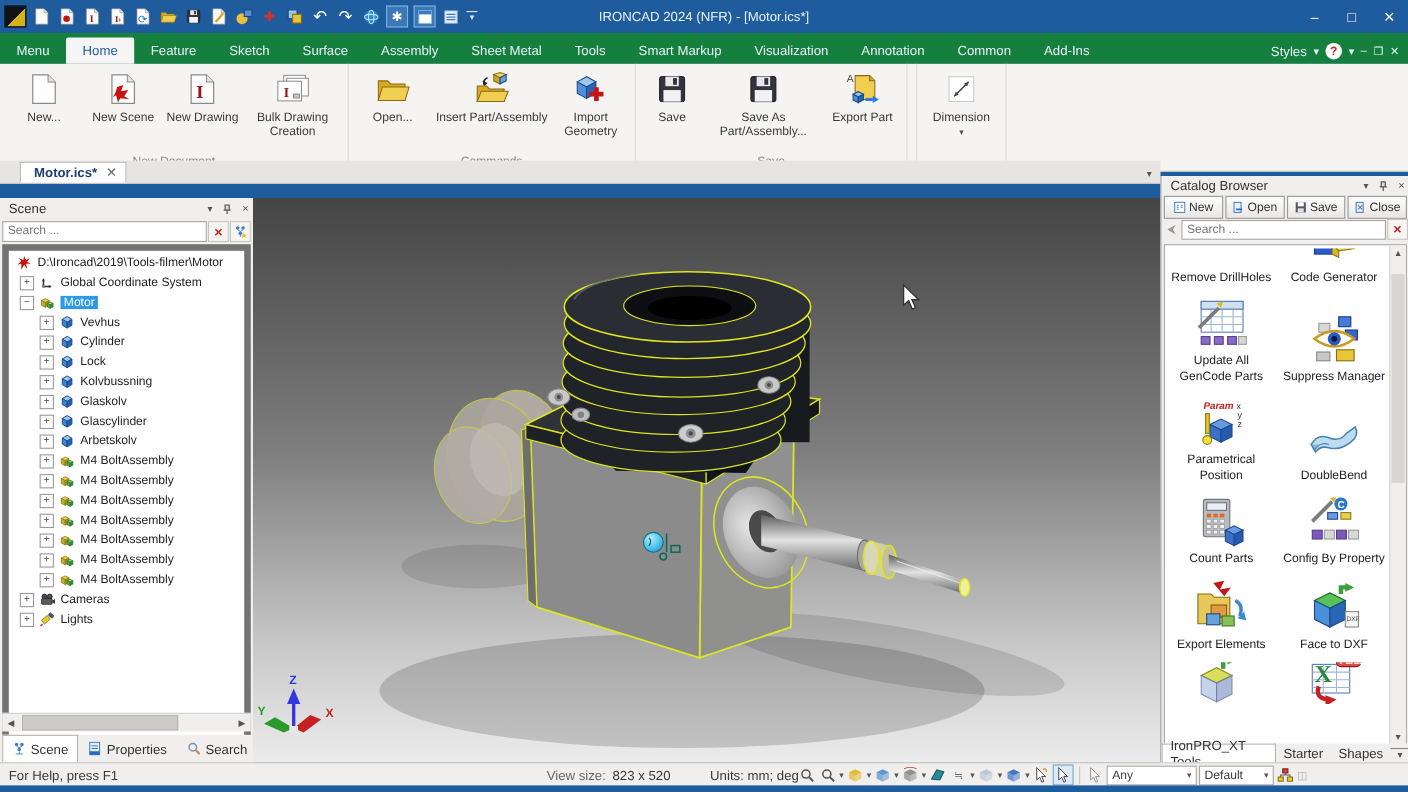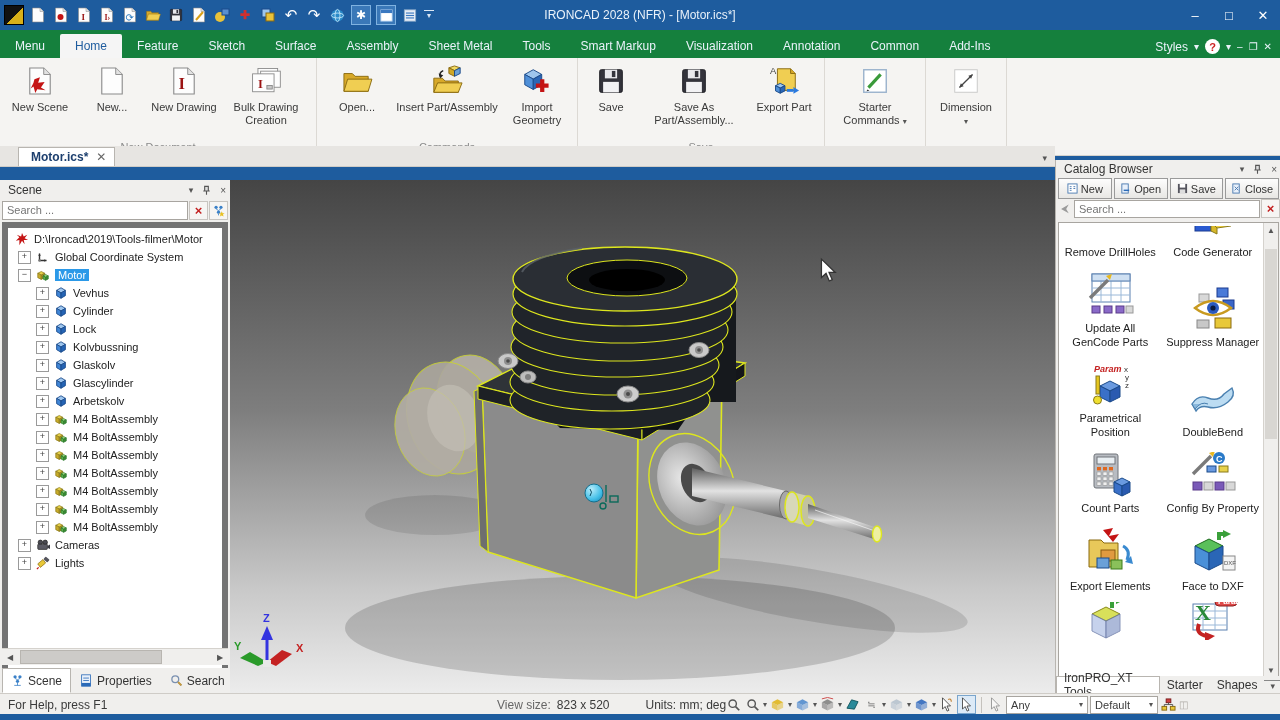--- a/index.html
+++ b/index.html
@@ -245,21 +245,21 @@
     <span class="qi">
         <svg width="14" height="13" viewBox="0 0 16 16">
           <rect x="1" y="1" width="14" height="14" fill="#e8eef6" stroke="#88a8c8"></rect>
           <line x1="3" y1="5" x2="13" y2="5" stroke="#3a78c0" stroke-width="1.4"></line>
           <line x1="3" y1="8" x2="13" y2="8" stroke="#3a78c0" stroke-width="1.4"></line>
           <line x1="3" y1="11" x2="13" y2="11" stroke="#3a78c0" stroke-width="1.4"></line>
         </svg>
       </span>
     <span class="qi" style="color:#dce8f4;font-size:8px;border-top:1px solid #dce8f4;line-height:9px;height:10px;width:10px;">▾</span>
   </div>
-  <div id="title-text">IRONCAD 2028 (NFR) - [Motor.ics*]</div>
+  <div id="title-text">IRONCAD 2024 (NFR) - [Motor.ics*]</div>
   <div id="win-btns">
     <span class="wbtn">–</span>
     <span class="wbtn">□</span>
     <span class="wbtn">✕</span>
   </div>
 </div>
 
 <div id="tabrow" class="abs">
   <span class="rtab">Menu</span>
   <span class="rtab active">Home</span>
@@ -285,32 +285,32 @@
   </div>
 </div>
 
 <div id="ribbon" class="abs">
   <div class="rgroup">
     <div class="rbtns">
       <div class="rbtn">
         <div class="ric">
             <svg width="26" height="30" viewBox="0 0 28 32">
               <use href="#s-page"></use>
-              <polygon points="8,14 14,12 12,18 19,17 15,23 20,26 11,25 9,29 7,22 4,24 7,18" fill="#c41414"></polygon>
             </svg>
           </div>
-        <div class="rlb">New Scene</div>
+        <div class="rlb">New...</div>
       </div>
       <div class="rbtn">
         <div class="ric">
             <svg width="26" height="30" viewBox="0 0 28 32">
               <use href="#s-page"></use>
+              <polygon points="8,14 14,12 12,18 19,17 15,23 20,26 11,25 9,29 7,22 4,24 7,18" fill="#c41414"></polygon>
             </svg>
           </div>
-        <div class="rlb">New...</div>
+        <div class="rlb">New Scene</div>
       </div>
       <div class="rbtn">
         <div class="ric">
             <svg width="26" height="30" viewBox="0 0 28 32">
               <use href="#s-page"></use>
               <text x="8" y="25" font-size="18" font-weight="bold" fill="#9a1212" font-family="Liberation Serif,serif">I</text>
             </svg>
           </div>
         <div class="rlb">New Drawing</div>
       </div>
@@ -400,32 +400,20 @@
               <polygon points="27,23.5 33,27 27,30.5" fill="#2a7ae0"></polygon>
             </svg>
           </div>
         <div class="rlb">Export Part</div>
       </div>
     </div>
     <div class="glabel">Save</div>
   </div>
 
   <div class="rgroup">
-    <div class="rbtns">
-      <div class="rbtn wide">
-        <div class="ric">
-            <svg width="30" height="30" viewBox="0 0 32 32">
-          <rect x="4" y="4" width="24" height="24" fill="#fff" stroke="#9ab2cc" stroke-width="1.5"></rect>
-          <line x1="9" y1="23" x2="22" y2="9" stroke="#3a9a3a" stroke-width="3.4"></line>
-          <polygon points="8,25 7,27 10,26.4" fill="#333"></polygon>
-            </svg>
-          </div>
-        <div class="rlb"><span>Starter Commands</span> <span class="darr">▾</span></div>
-      </div>
-    </div>
     <div class="glabel"></div>
   </div>
 
   <div class="rgroup">
     <div class="rbtns">
       <div class="rbtn">
         <div class="ric">
             <svg width="30" height="30" viewBox="0 0 32 32">
           <rect x="4" y="4" width="24" height="24" fill="#fff" stroke="#c8c8c8"></rect>
           <line x1="9" y1="23" x2="23" y2="9" stroke="#444" stroke-width="1.4"></line>

